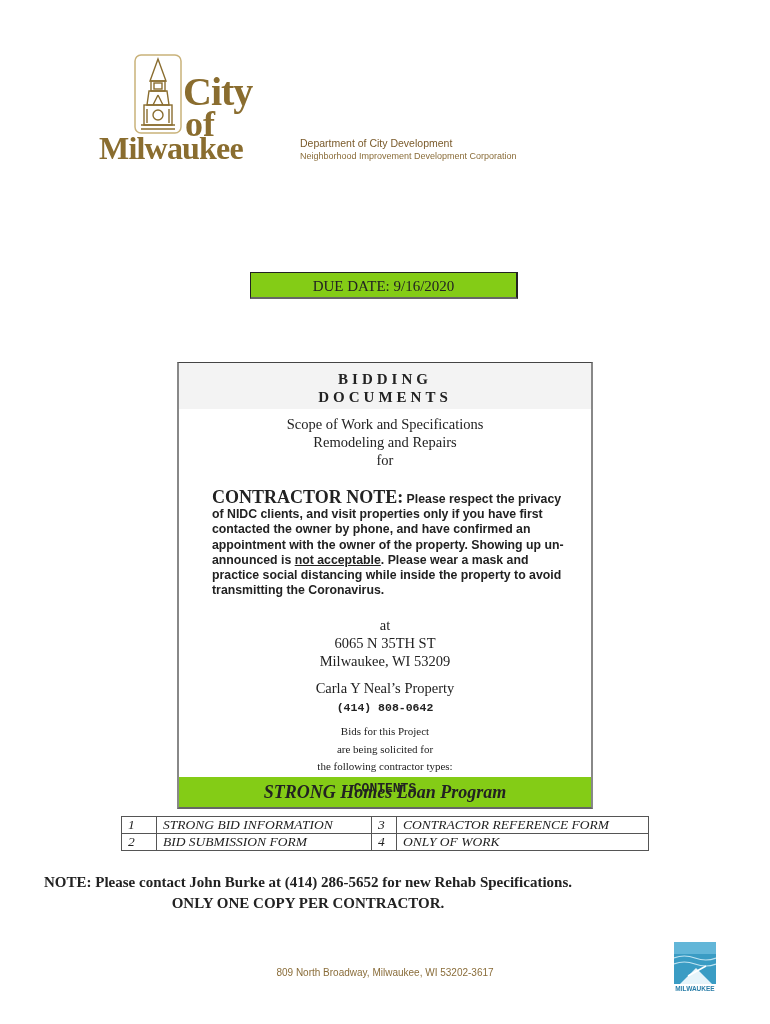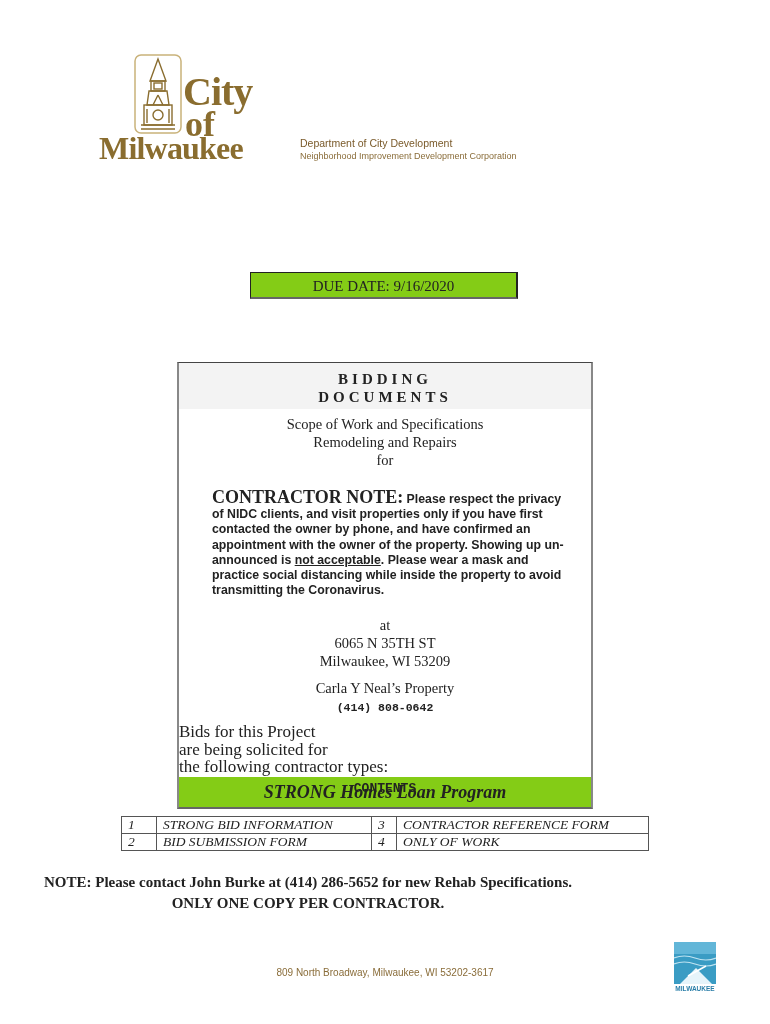--- a/index.html
+++ b/index.html
@@ -24,21 +24,21 @@
   .main { left: 177px; top: 315px; width: 416px; height: 447px; border: 1px solid #444; border-left: 2px solid #888; border-right: 2px solid #888; border-bottom: 2px solid #666; box-sizing: border-box; background: #fff; margin-top: 47px; }
   .band-top { position: absolute; left: 0; top: 0; right: 0; height: 46px; background: #f3f3f3; text-align: center; }
   .bidding { font-weight: bold; font-size: 15px; letter-spacing: 4px; line-height: 18px; padding-top: 7px; }
   .scope { position: absolute; left: 0; right: 0; top: 52px; text-align: center; font-size: 14.5px; line-height: 18px; }
   .note { position: absolute; left: 33px; top: 127px; width: 360px; font-family: "Liberation Sans", sans-serif; font-weight: bold; font-size: 12.3px; line-height: 15.2px; color: #222; }
   .note .lead { font-family: "Liberation Serif", serif; font-size: 18px; }
   .note u { text-decoration: underline; }
   .addr { position: absolute; left: 0; right: 0; top: 253px; text-align: center; font-size: 14.5px; line-height: 18px; }
   .owner { position: absolute; left: 0; right: 0; top: 316px; text-align: center; font-size: 14.5px; line-height: 18px; }
   .phone { position: absolute; left: 0; right: 0; top: 338px; text-align: center; font-family: "Liberation Mono", monospace; font-weight: bold; font-size: 11.5px; line-height: 14px; }
-  .bids { position: absolute; left: 0; right: 0; top: 360px; font-size: 17px; line-height: 17.5px; }
+  .bids { position: absolute; left: 0; right: 0; top: 360px; text-align: center; font-size: 11px; line-height: 17.5px; }
   .band-bottom { position: absolute; left: 0; right: 0; bottom: 0; height: 30px; background: #84cc16; text-align: center; font-weight: bold; font-style: italic; font-size: 18px; line-height: 30px; }
 
   .contents-title { left: 0; width: 770px; top: 781px; text-align: center; font-family: "Liberation Mono", monospace; font-weight: bold; font-size: 13px; }
 
   table.toc { position: absolute; left: 121px; top: 816px; width: 528px; border-collapse: collapse; font-style: italic; font-size: 13.5px; }
   table.toc td { border: 1px solid #555; height: 16px; padding: 0 0 0 6px; line-height: 16px; }
   table.toc td.num { width: 28px; }
   table.toc td.lbl1 { width: 208px; }
   table.toc td.num2 { width: 18px; }
 

